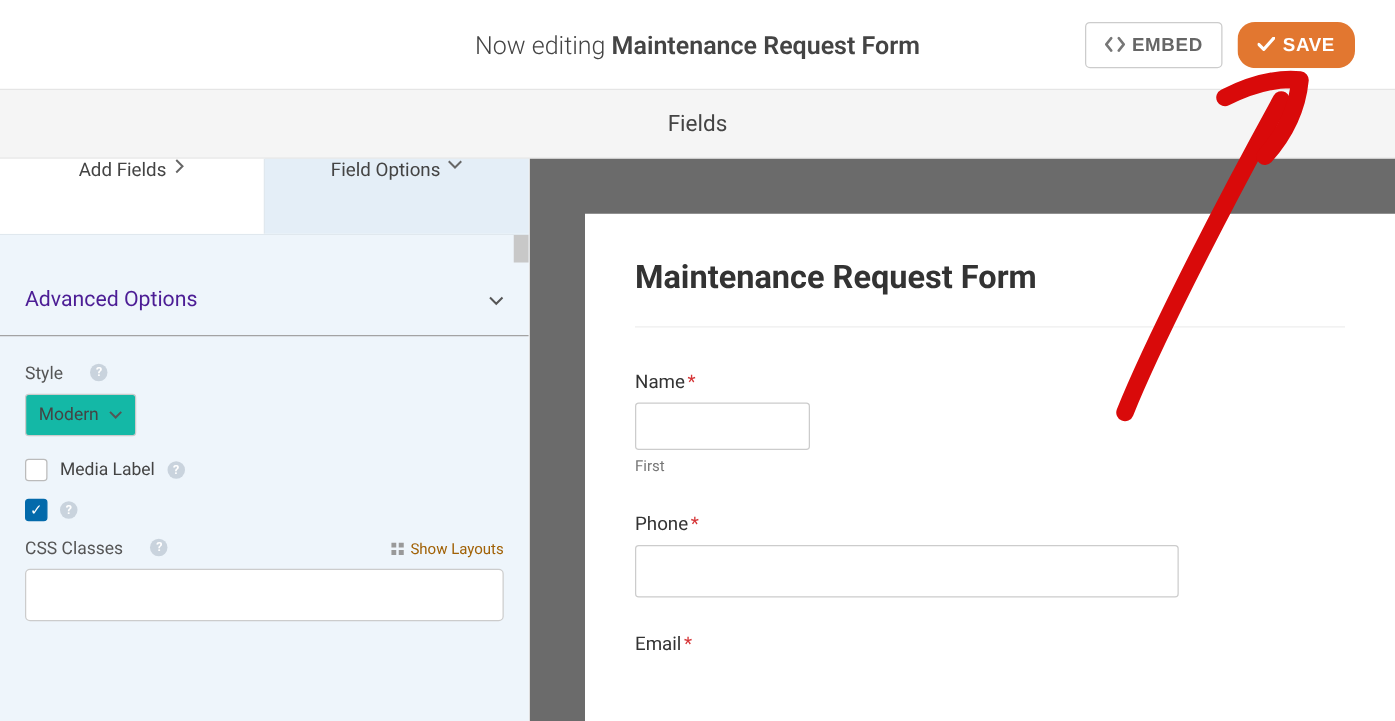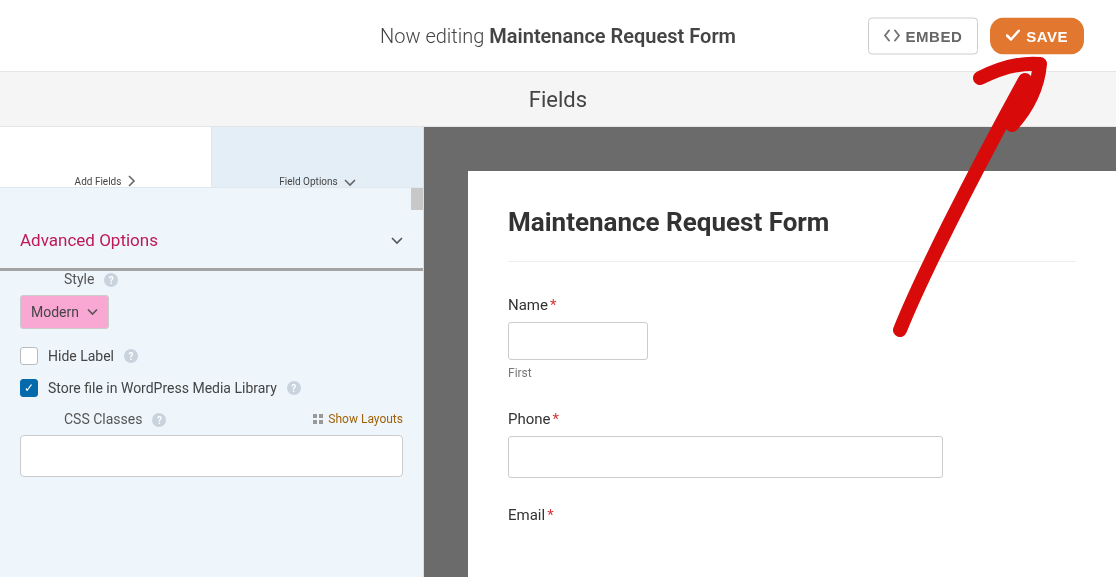--- a/index.html
+++ b/index.html
@@ -9,34 +9,34 @@
     .header { height: 72px; border-bottom: 1px solid #e5e5e5; display: flex; align-items: center; justify-content: center; position: relative; padding: 0 20px; }
     .header-title { font-size: 20px; color: #444; font-weight: 300; }
     .header-title b { font-weight: 600; }
     .header-actions { position: absolute; right: 32px; top: 50%; transform: translateY(-50%); display: flex; gap: 12px; }
     .btn { display: inline-flex; align-items: center; gap: 6px; border-radius: 4px; padding: 9px 15px; font-size: 15px; font-weight: 600; cursor: pointer; border: 1px solid transparent; }
     .btn-embed { background: #fff; border-color: #ccc; color: #666; letter-spacing: 0.5px; }
     .btn-save { background: #e27730; color: #fff; letter-spacing: 0.5px; border-radius: 14px; }
     .icon-svg { display:inline-flex; align-items:center; justify-content:center; }
 
     
-    .fields-title { height: 55px; background: #f5f5f5; border-bottom: 1px solid #e5e5e5; display: flex; align-items: center; justify-content: center; font-size: 22px; color: #444; font-weight: 400; }
+    .fields-title { height: 55px; background: #f5f5f5; border-bottom: 1px solid #e5e5e5; display: flex; align-items: center; justify-content: center; font-size: 18px; color: #444; font-weight: 400; }
 
     
     .main { display: flex; height: calc(577px - 72px - 55px); }
     .sidebar { width: 424px; display: flex; flex-direction: column; border-right: 1px solid #ddd; }
     .sidebar-tabs { display: flex; border-bottom: 1px solid #e0e8ee; }
-    .tab { flex: 1; display:flex; align-items:flex-end; justify-content:center; gap:6px; height: 60px; font-size: 10px; color: #444; cursor:pointer; }
+    .tab { flex: 1; display:flex; align-items:flex-start; justify-content:center; gap:6px; height: 60px; font-size: 15px; color: #444; cursor:pointer; }
     .tab-active { background: #e4eef7; }
     .tab:not(.tab-active) { background: #fff; border-right: 1px solid #e0e8ee; }
     .sidebar-body { flex:1; background:#eef5fb; padding: 18px 20px; overflow: auto; position: relative; }
-    .section-row { display:flex; justify-content: space-between; align-items:center; padding: 24px 0 18px; border-bottom: 3px solid #a3a3a3; font-size: 17px; color:#be185d; cursor:pointer; margin-left:-20px; margin-right:-20px; padding-left:20px; padding-right:20px; }
-    .field-label { font-size: 14px; color: #555; display:flex; align-items:flex-end; gap:10px; margin-bottom: 8px; margin-left: 44px; }
+    .section-row { display:flex; justify-content: space-between; align-items:center; padding: 24px 0 18px; border-bottom: 1px solid #a3a3a3; margin-bottom: 22px; font-size: 17px; color:#4c1d95; cursor:pointer; margin-left:-20px; margin-right:-20px; padding-left:20px; padding-right:20px; }
+    .field-label { font-size: 14px; color: #555; display:flex; align-items:flex-start; gap:22px; margin-bottom: 8px; }
     .help-dot { width:14px; height:14px; border-radius:50%; background:#c9d3dd; color:#fff; font-size:10px; display:inline-flex; align-items:center; justify-content:center; font-weight:bold; }
-    .select-box { background:#f9a8d4; border:1px solid #ccc; border-radius:3px; padding: 8px 10px; display:inline-flex; align-items:center; gap:8px; font-size:14px; color:#444; cursor:pointer; margin-bottom: 18px; }
+    .select-box { background:#14b8a6; border:1px solid #ccc; border-radius:3px; padding: 8px 10px; display:inline-flex; align-items:center; gap:8px; font-size:14px; color:#444; cursor:pointer; margin-bottom: 18px; }
     .chk-row { display:flex; align-items:center; gap:10px; font-size:14px; color:#444; margin-bottom: 14px; cursor:pointer; }
     .chk { width:18px; height:18px; border:1px solid #bbb; border-radius:3px; background:#fff; display:inline-flex; align-items:center; justify-content:center; }
     .chk.checked { background:#036aab; border-color:#036aab; color:#fff; font-size:12px; }
     .css-row { display:flex; justify-content:space-between; align-items:center; margin-top: 6px; margin-bottom:8px; }
     .show-layouts { font-size:12px; color:#a16207; display:flex; align-items:center; gap:4px; cursor:pointer; }
     .text-input { width:100%; background:#fff; border:1px solid #ccc; border-radius:4px; height:42px; padding: 8px 10px; font-size:14px; color:#444; }
     .sb-scrollbar { position:absolute; right:0; top:0; width:12px; height:22px; background:#c8c8c8; border-radius:0; }
 
     
     .preview { flex:1; background:#fff; position:relative; }
@@ -129,27 +129,26 @@
         <span>Modern</span>
         <span class="icon-svg">
           <svg width="11" height="8" viewBox="0 0 11 8">
               <path d="M1 1.5 L5.5 6 L10 1.5" stroke="#555" stroke-width="1.6" fill="none"></path>
             </svg>
         </span>
       </div>
 
       <div class="chk-row">
         <span class="chk"></span>
-        <span>Hide Label</span>
+        <span>Media Label</span>
         <span class="help-dot">?</span>
       </div>
 
       <div class="chk-row">
         <span class="chk checked">✓</span>
-        <span>Store file in WordPress Media Library</span>
         <span class="help-dot">?</span>
       </div>
 
       <div class="css-row">
         <div class="field-label" style="margin-bottom:0;">
           <span>CSS Classes</span>
           <span class="help-dot">?</span>
         </div>
         <div class="show-layouts">
           <span class="icon-svg">

